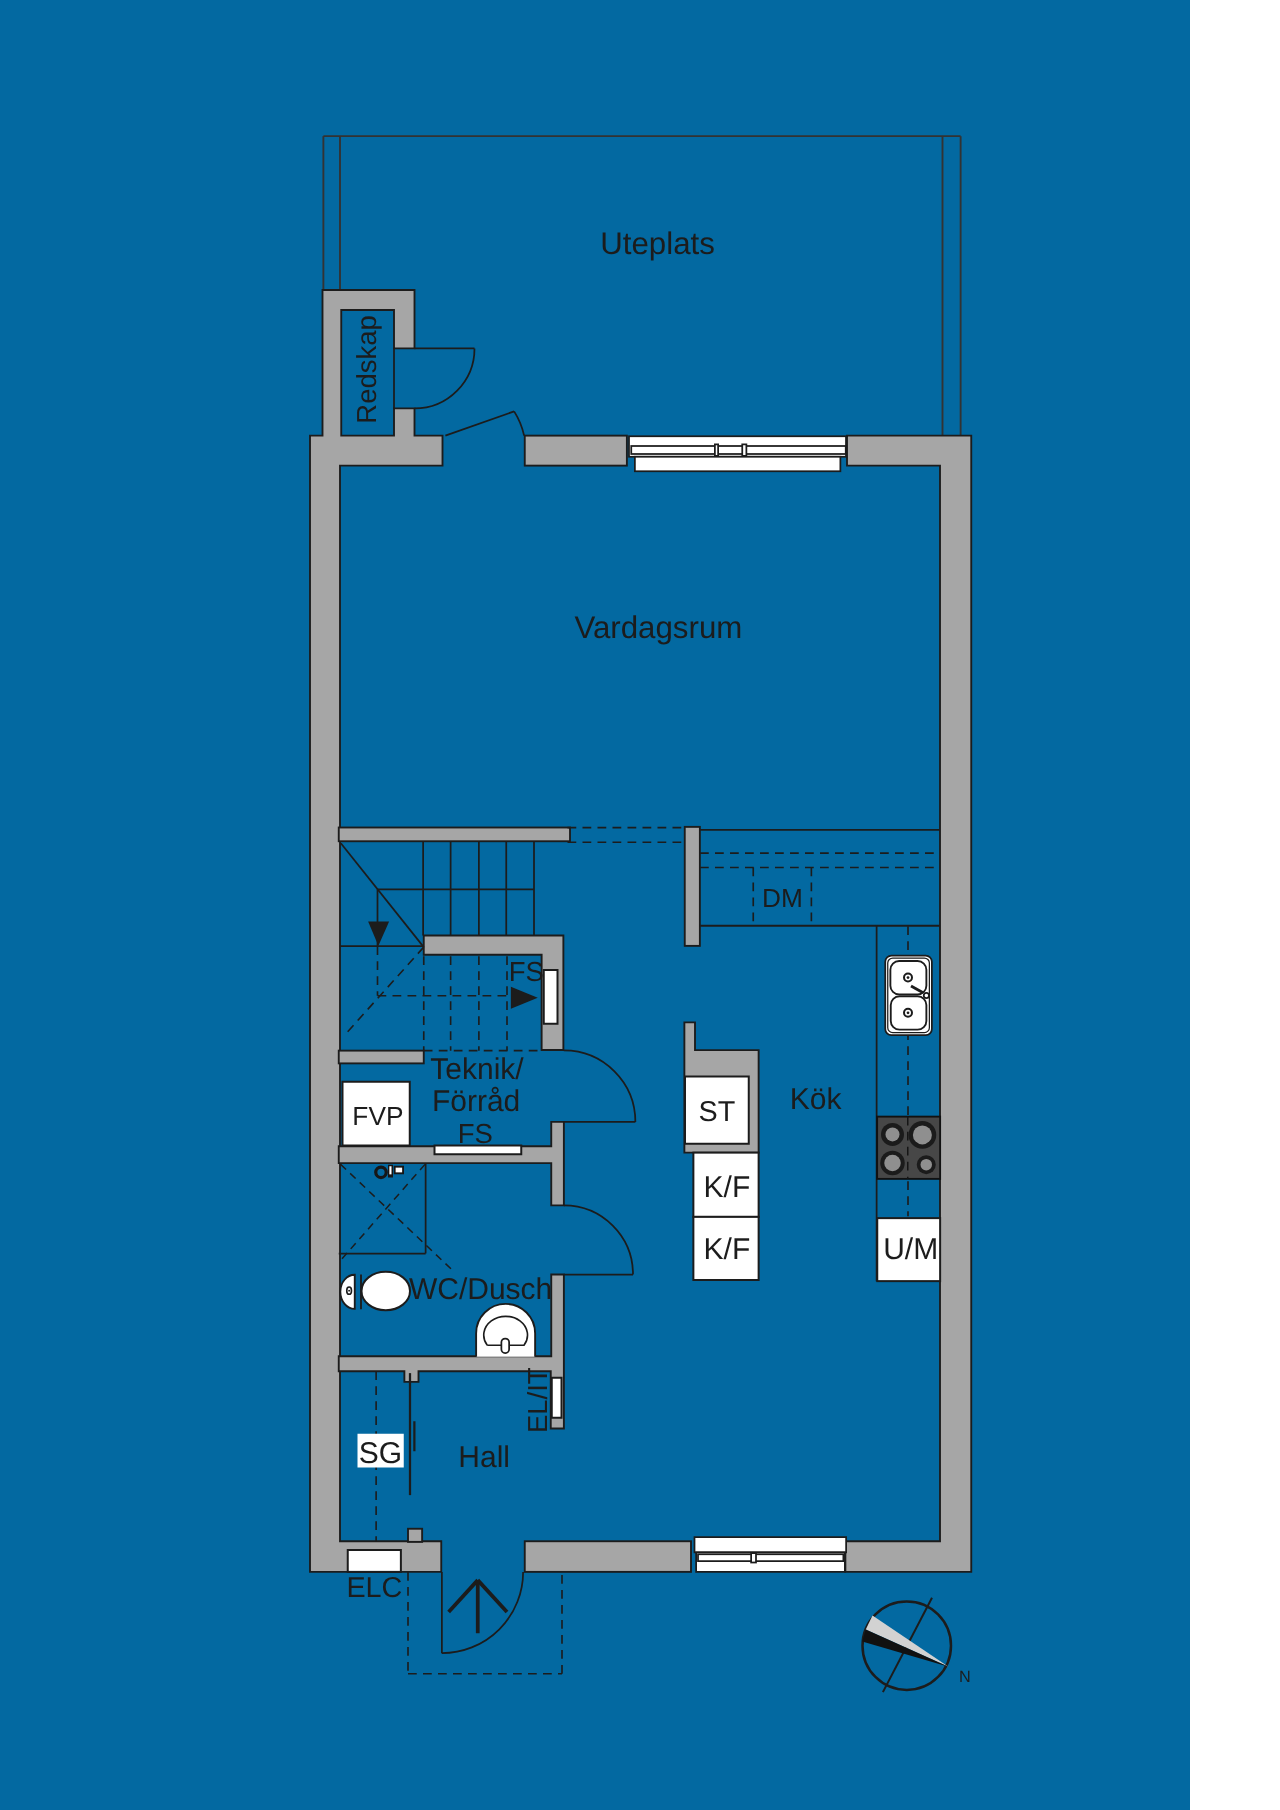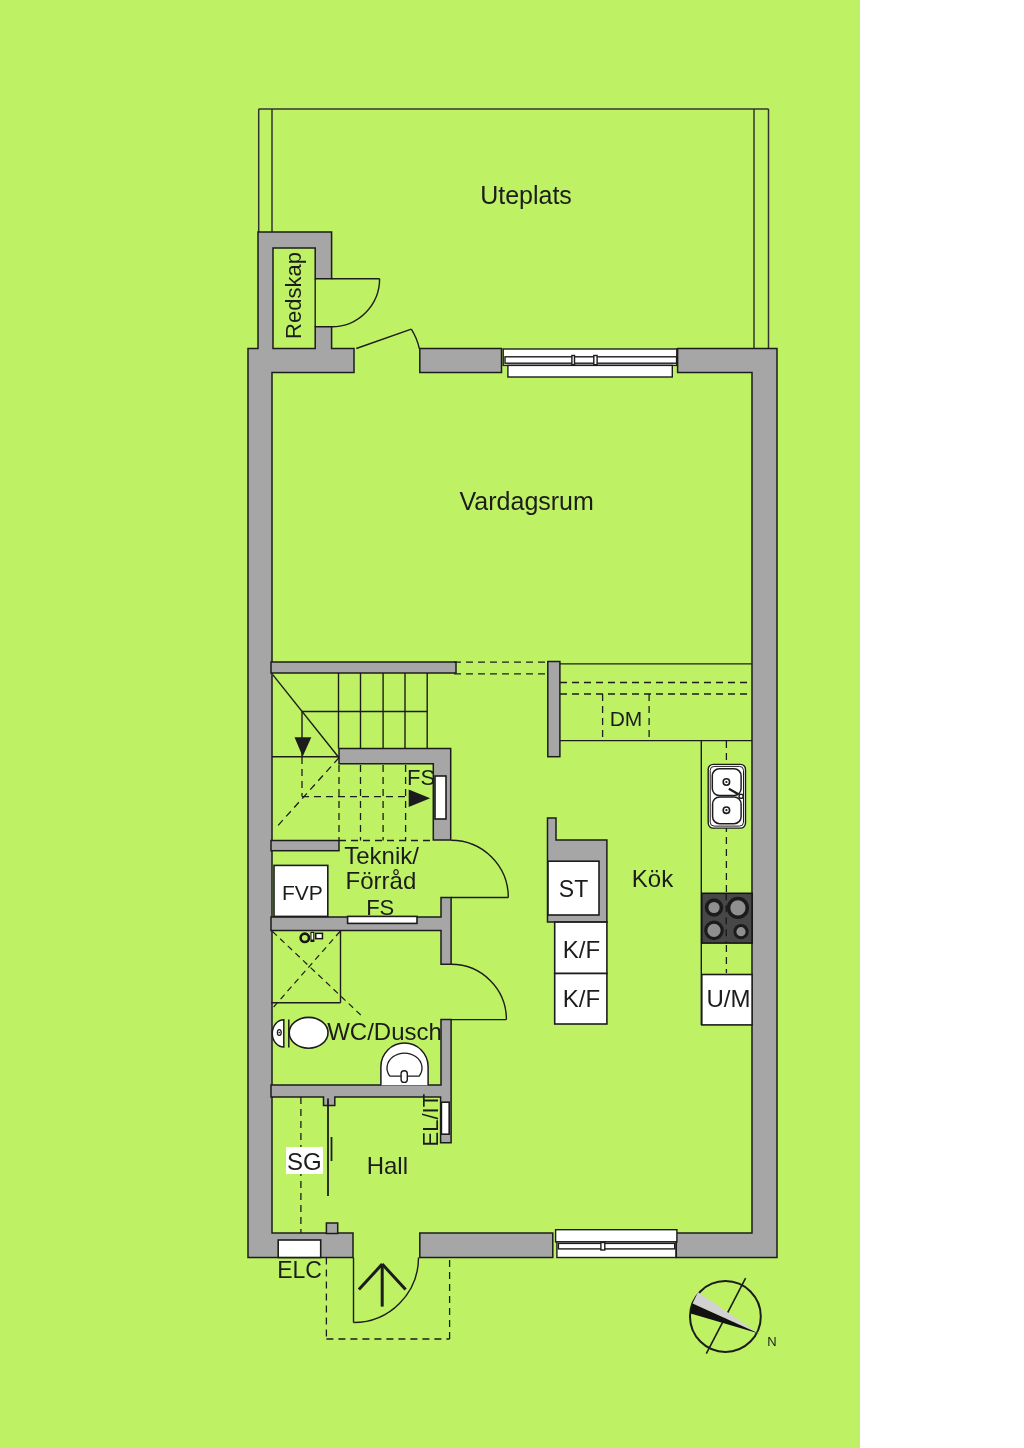--- a/index.html
+++ b/index.html
@@ -1,16 +1,16 @@
 <!DOCTYPE html>
 <html><head>
 <meta charset="utf-8">
 <style>
   html,body{margin:0;padding:0;background:#ffffff;}
-  #page{position:relative;width:860px;height:1448px;background:#bef264;overflow:hidden;}
+  #page{position:relative;width:952px;height:1448px;background:#0369a1;overflow:hidden;}
   svg{position:absolute;left:0;top:0;}
   text{font-family:"Liberation Sans",sans-serif;fill:#1c1c1c;}
 </style>
 </head>
 <body>
 <div id="page">
 <svg width="1024" height="1448" viewBox="0 0 1024 1448">
 <defs></defs>
 <g id="patio" stroke="#333333" stroke-width="1.5" fill="none">
   <line x1="258.7" y1="108.9" x2="768.5" y2="108.9"></line>

